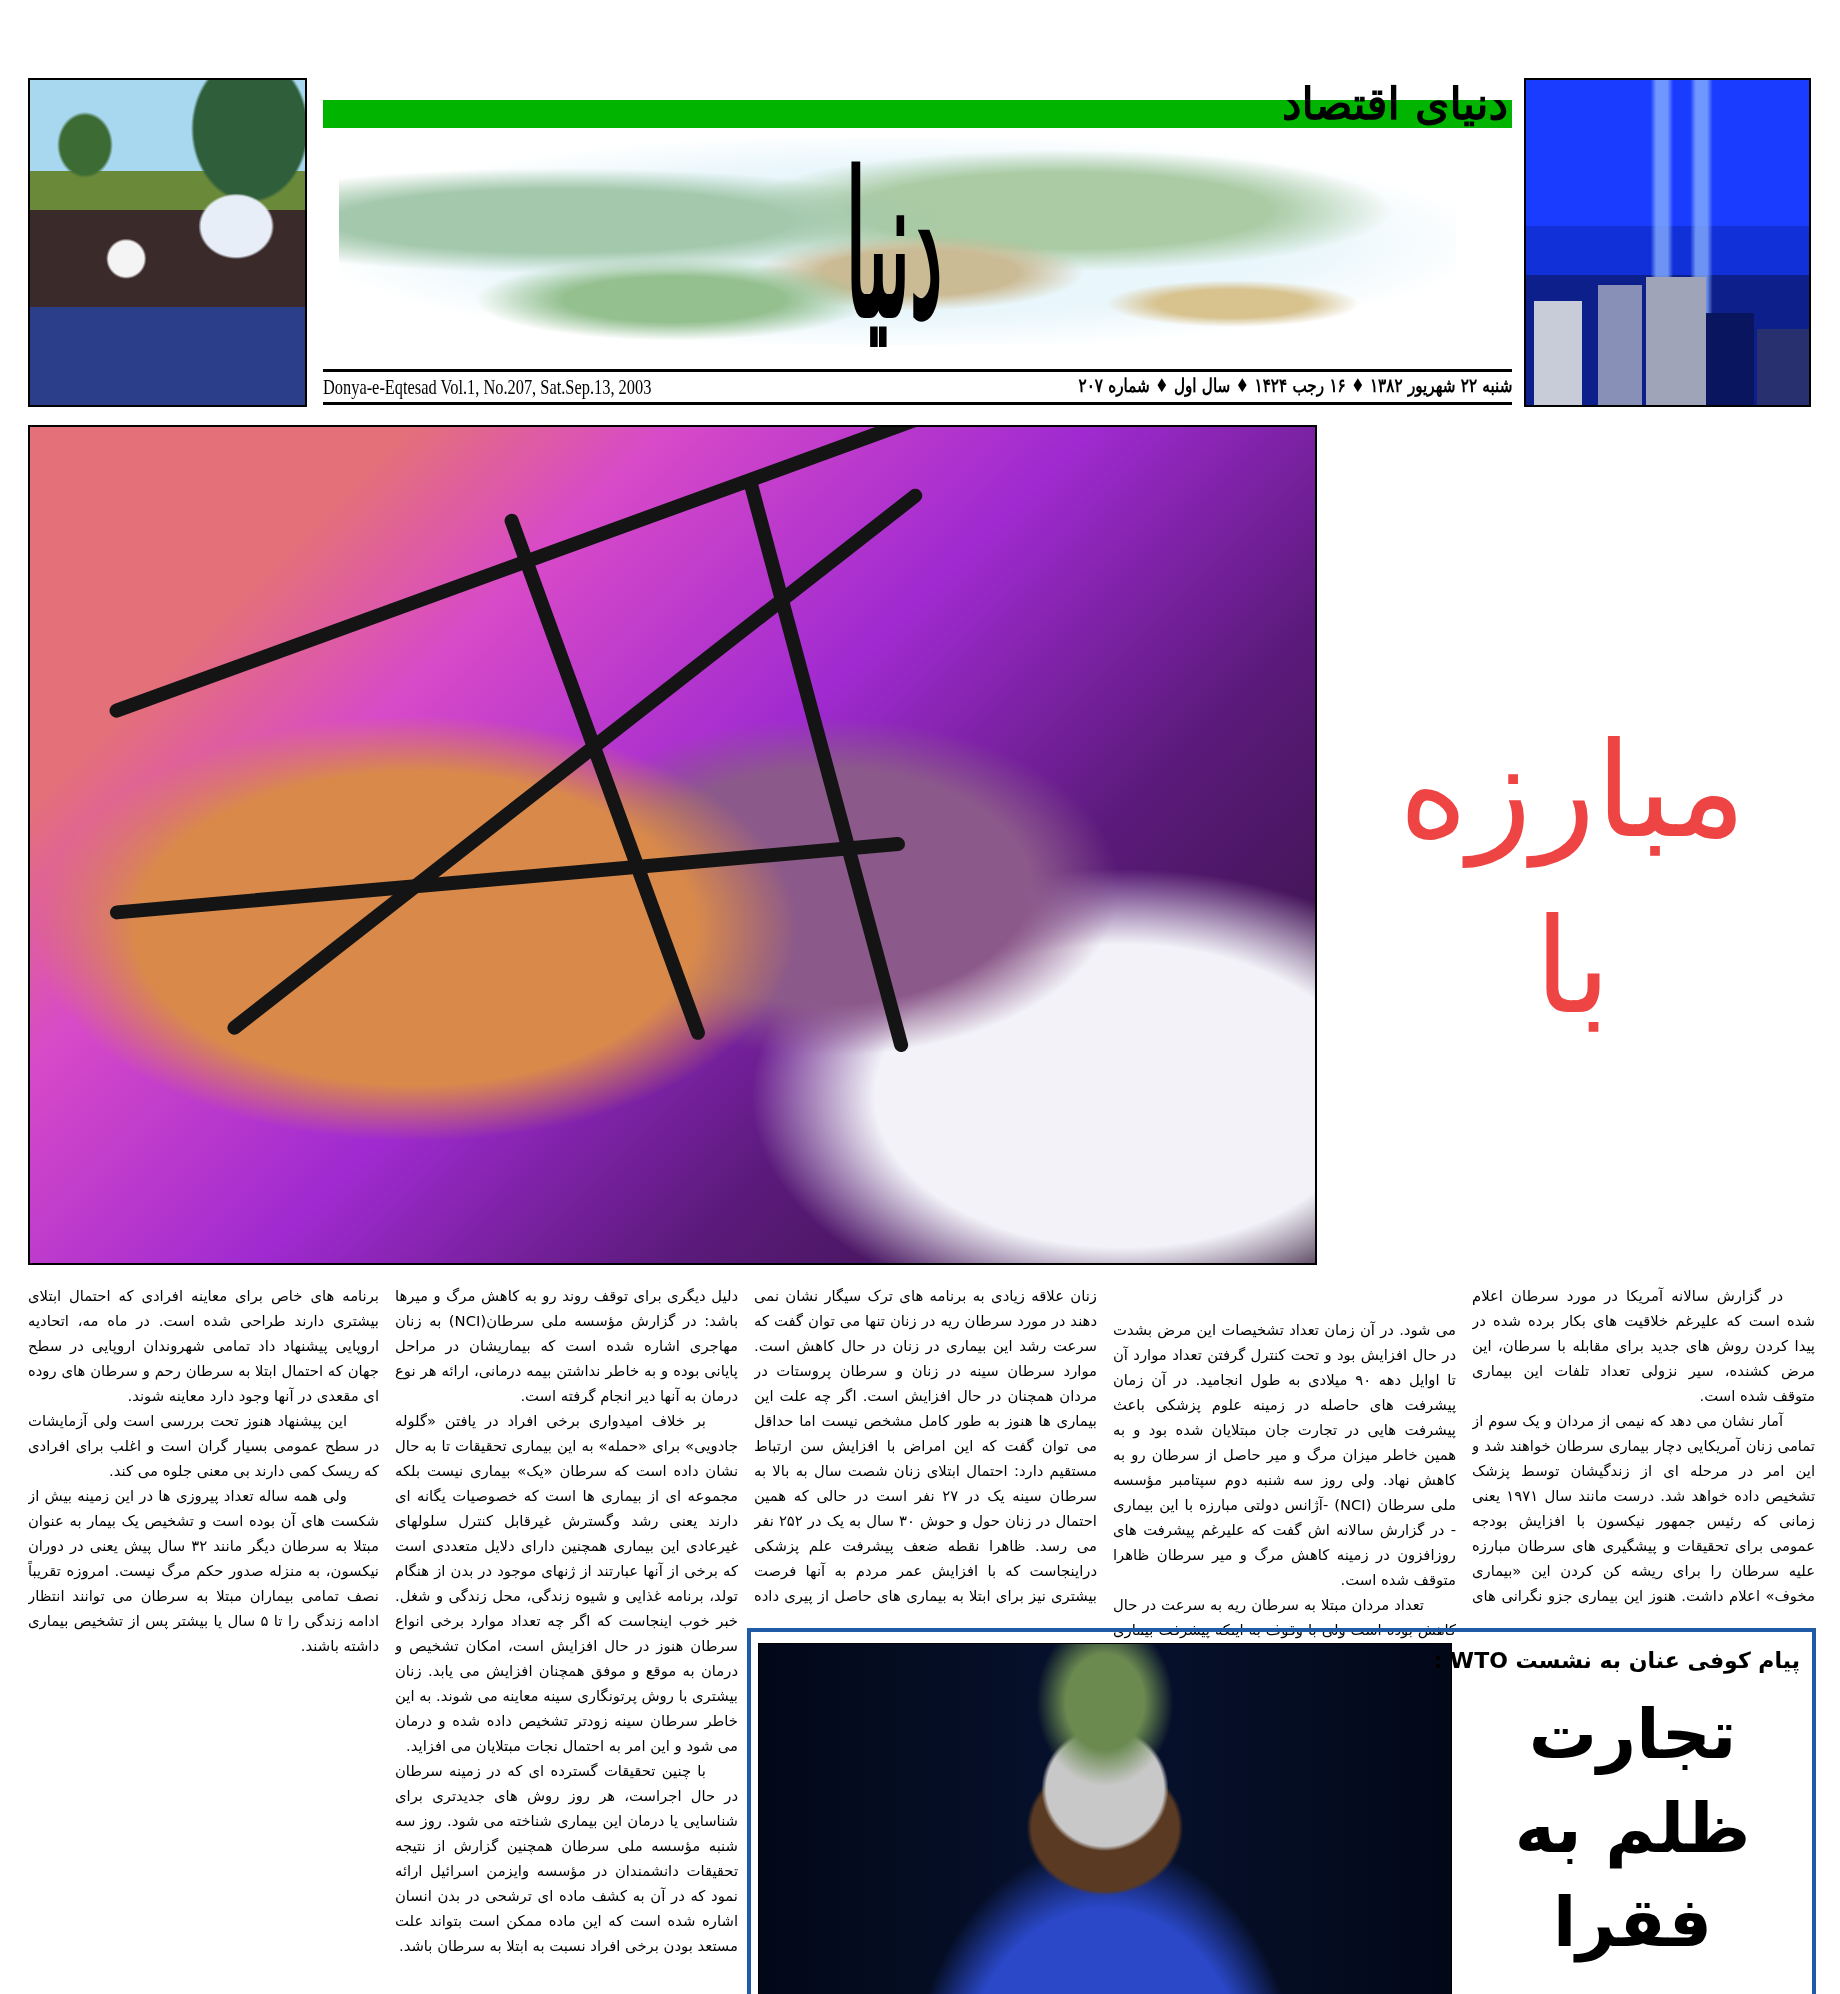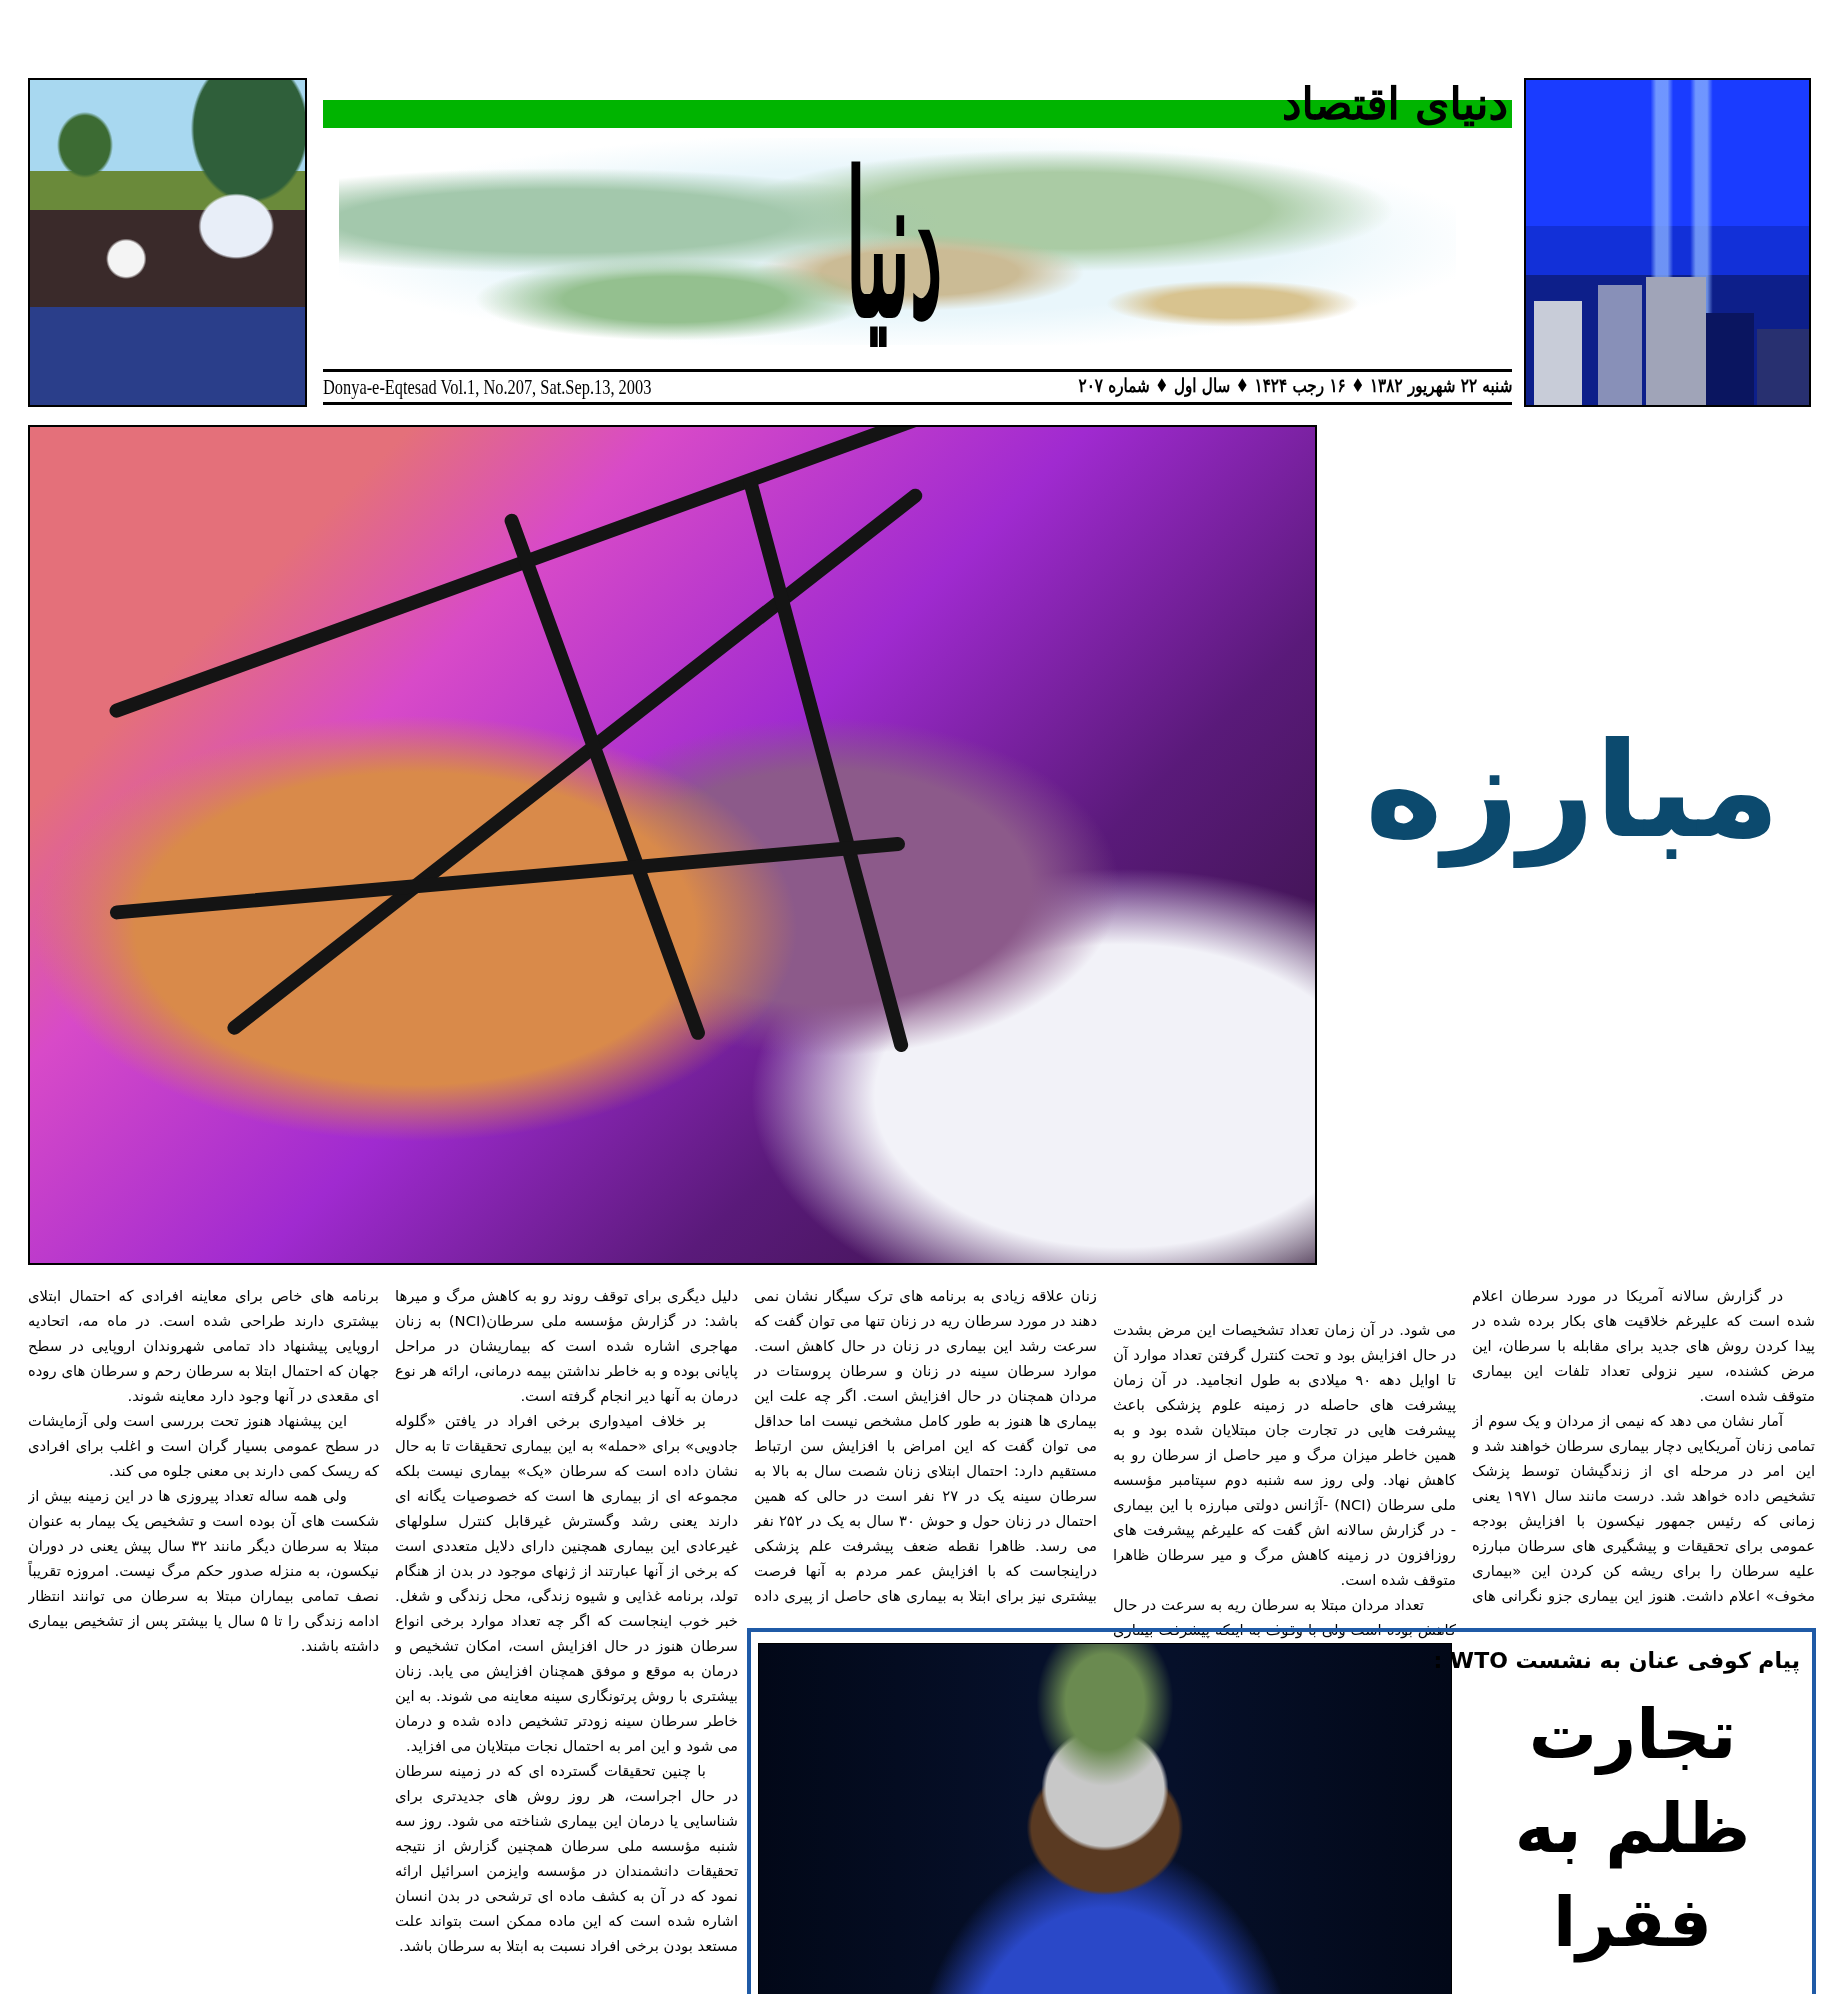--- a/index.html
+++ b/index.html
@@ -54,22 +54,22 @@
   #photo-main { left:28px; top:425px; width:1289px; height:840px;
     background:
       radial-gradient(ellipse at 30% 60%, #d98a4a 0 22%, transparent 30%),
       radial-gradient(ellipse at 62% 55%, #8c5a8a 0 18%, transparent 26%),
       radial-gradient(ellipse at 85% 80%, #f2f2f8 0 16%, transparent 24%),
       linear-gradient(135deg, #e4707a 0 18%, #d84ac8 30%, #a02ad0 50%, #5a1a7a 70%, #2a1030 100%);
   }
   .bar { position:absolute; background:#141414; height:14.4px; border-radius:7.2px; transform-origin:left center; }
 
   
-  #headline { left:1329px; top:702px; width:487px; color:#0c4a6e; font-family:"DejaVu Sans", sans-serif;
-    font-weight:bold; font-size:132px; line-height:176px; text-align:center; direction:rtl; }
+  #headline { left:1329px; top:702px; width:487px; color:#ef4444; font-family:"DejaVu Sans", sans-serif;
+    font-weight:normal; font-size:132px; line-height:176px; text-align:center; direction:rtl; }
 
   
   .col { position:absolute; direction:rtl; text-align:justify; font-family:"DejaVu Sans", sans-serif;
     font-size:14.8px; line-height:25px; overflow:hidden; }
   .col p { margin:0; text-indent:0; }
   .col p.ind { text-indent:32px; }
 
   
   #annan-box { left:747px; top:1628px; width:1069px; height:898px; border:4px solid #1f5aa6; box-sizing:border-box; }
   #annan-photo { position:absolute; left:7.2px; top:11.2px; width:694px; height:485px;
@@ -111,20 +111,21 @@
 <div class="photo" id="photo-main">
   <div class="bar" style="left:80px;top:279px;width:958px;transform:rotate(-20deg);"></div>
   <div class="bar" style="left:199px;top:598px;width:878px;transform:rotate(-38deg);"></div>
   <div class="bar" style="left:479px;top:80px;width:559px;transform:rotate(70deg);"></div>
   <div class="bar" style="left:718px;top:40px;width:598px;transform:rotate(75deg);"></div>
   <div class="bar" style="left:80px;top:479px;width:798px;transform:rotate(-5deg);"></div>
 </div>
 
 <div class="abs" id="headline">
   <div>مبارزه</div>
+  <div>با</div>
 </div>
 
 <div class="col" style="left:1472px;top:1283px;width:343px;height:327px;">
   <p class="ind">در گزارش سالانه آمریکا در مورد سرطان اعلام شده است که علیرغم خلاقیت های بکار برده شده در پیدا کردن روش های جدید برای مقابله با سرطان، این مرض کشنده، سیر نزولی تعداد تلفات این بیماری متوقف شده است.</p>
   <p class="ind">آمار نشان می دهد که نیمی از مردان و یک سوم از تمامی زنان آمریکایی دچار بیماری سرطان خواهند شد و این امر در مرحله ای از زندگیشان توسط پزشک تشخیص داده خواهد شد. درست مانند سال ۱۹۷۱ یعنی زمانی که رئیس جمهور نیکسون با افزایش بودجه عمومی برای تحقیقات و پیشگیری های سرطان مبارزه علیه سرطان را برای ریشه کن کردن این «بیماری مخوف» اعلام داشت. هنوز این بیماری جزو نگرانی های اصلی عموم مردم در مورد سلامتی است و</p>
 </div>
 <div class="col" style="left:1113px;top:1283px;width:343px;height:327px;margin-top:34px;">
   <p>می شود. در آن زمان تعداد تشخیصات این مرض بشدت در حال افزایش بود و تحت کنترل گرفتن تعداد موارد آن تا اوایل دهه ۹۰ میلادی به طول انجامید. در آن زمان پیشرفت های حاصله در زمینه علوم پزشکی باعث پیشرفت هایی در تجارت جان مبتلایان شده بود و به همین خاطر میزان مرگ و میر حاصل از سرطان رو به کاهش نهاد. ولی روز سه شنبه دوم سپتامبر مؤسسه ملی سرطان (NCI) -آژانس دولتی مبارزه با این بیماری - در گزارش سالانه اش گفت که علیرغم پیشرفت های روزافزون در زمینه کاهش مرگ و میر سرطان ظاهرا متوقف شده است.</p>
   <p class="ind">تعداد مردان مبتلا به سرطان ریه به سرعت در حال کاهش بوده است ولی با وقوف به اینکه پیشرفت بیماری و بروز علائم آن طول می کشد و همچنین با توجه به اینکه</p>
 </div>

